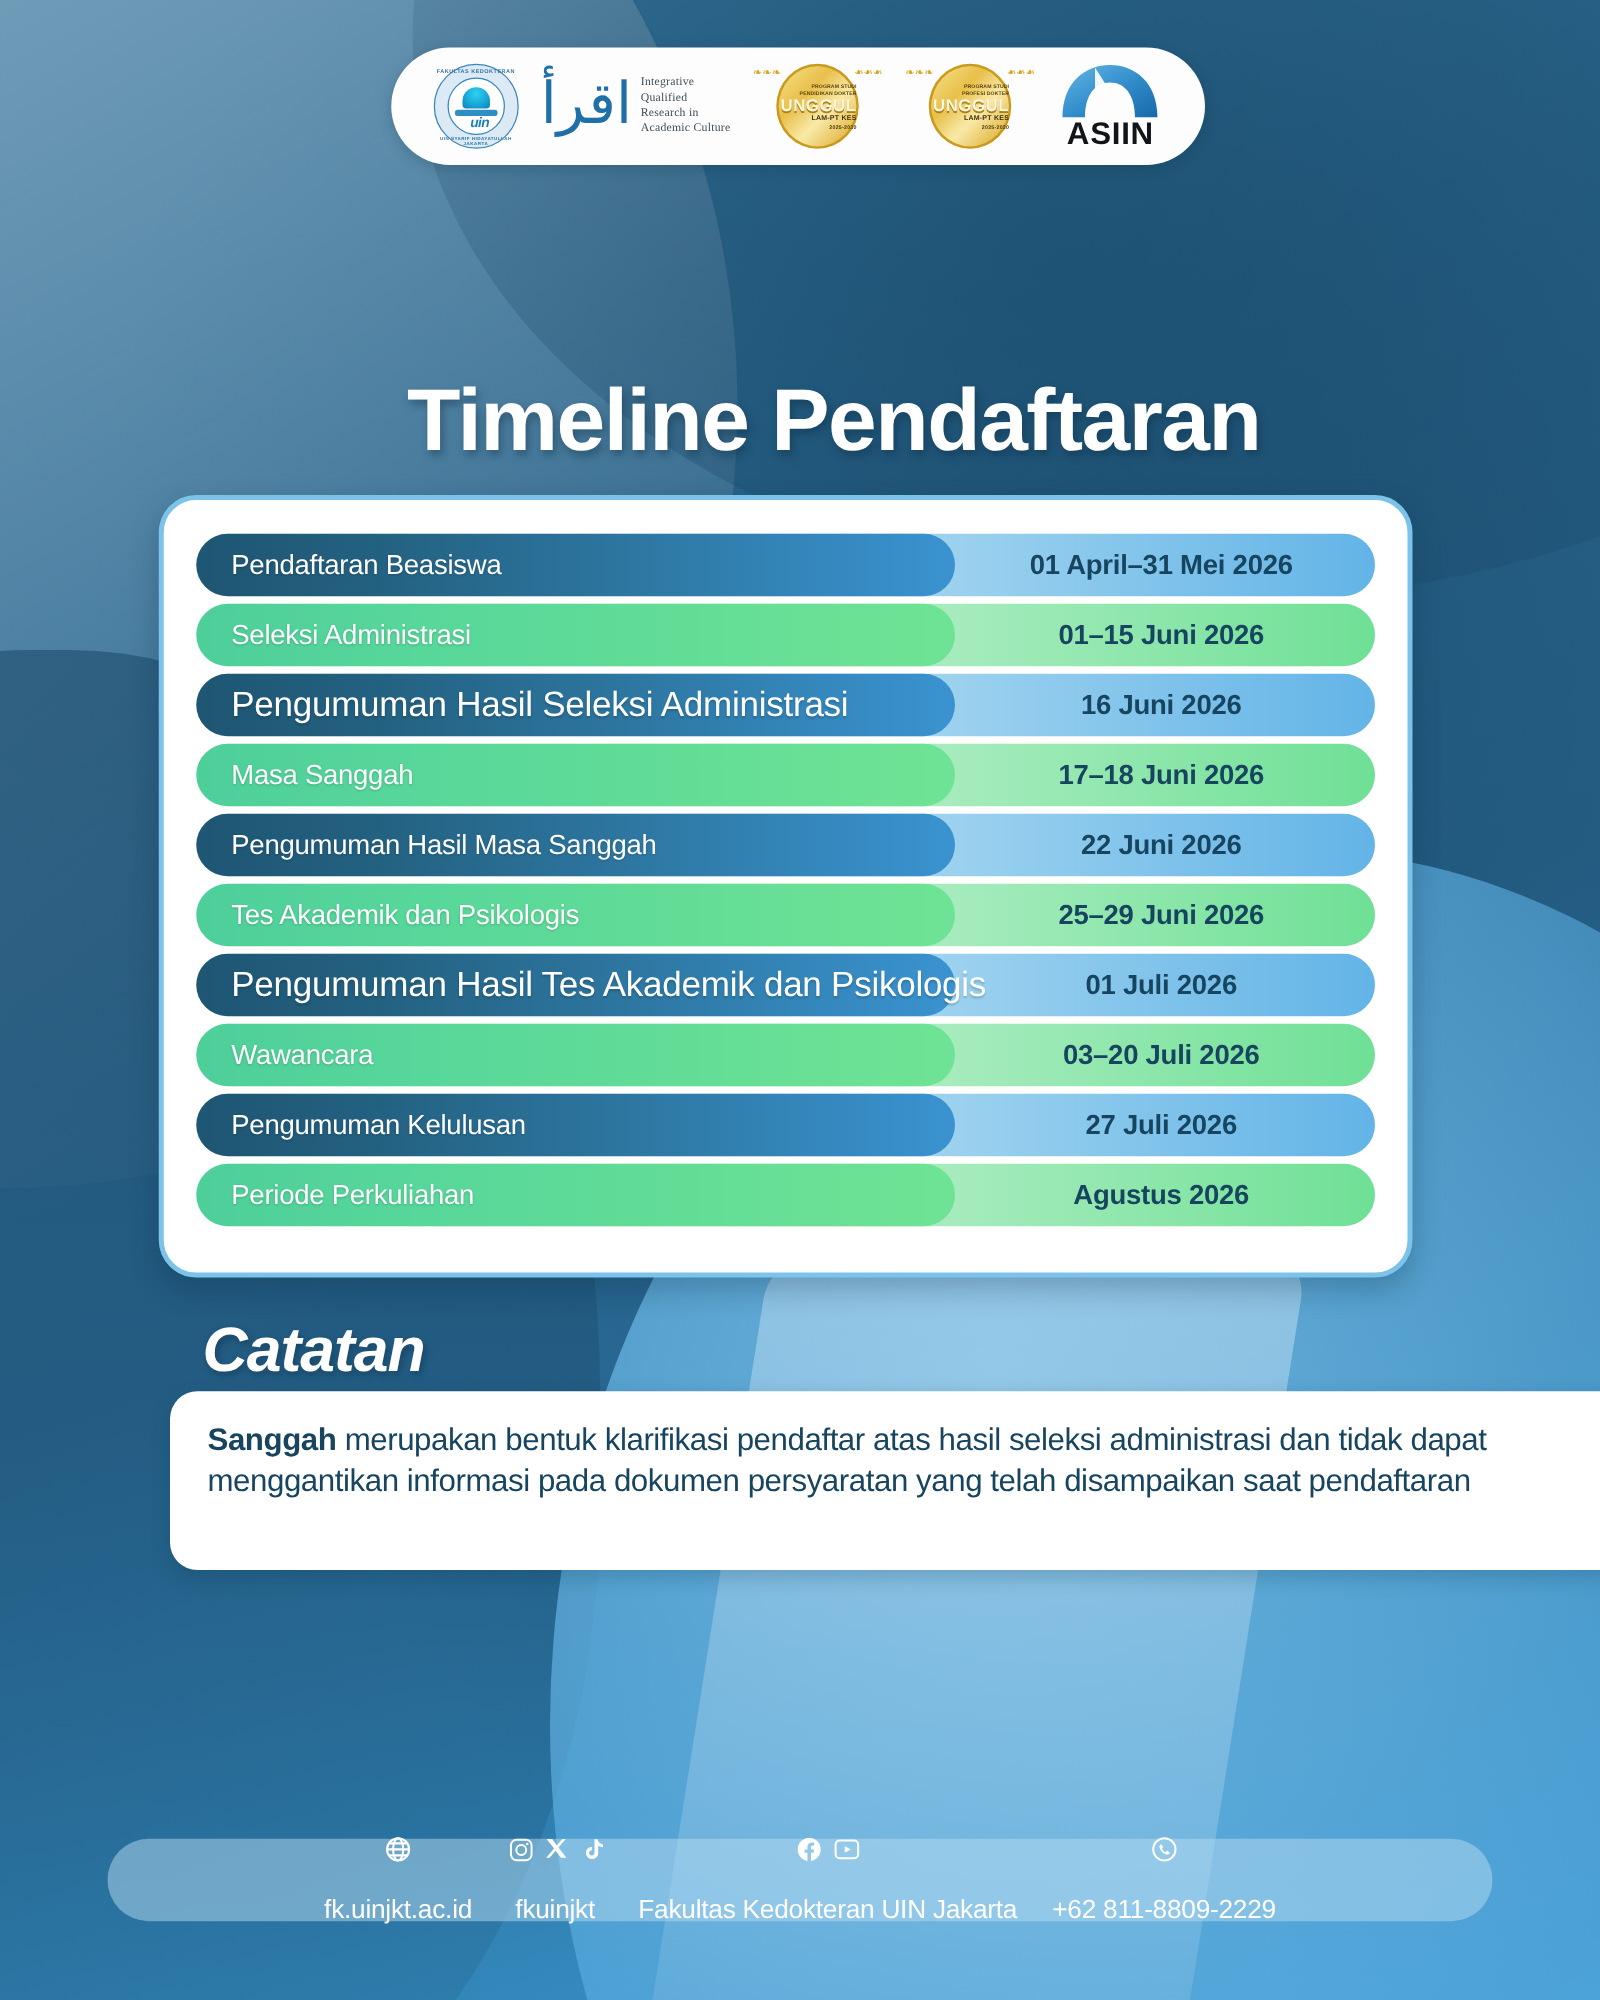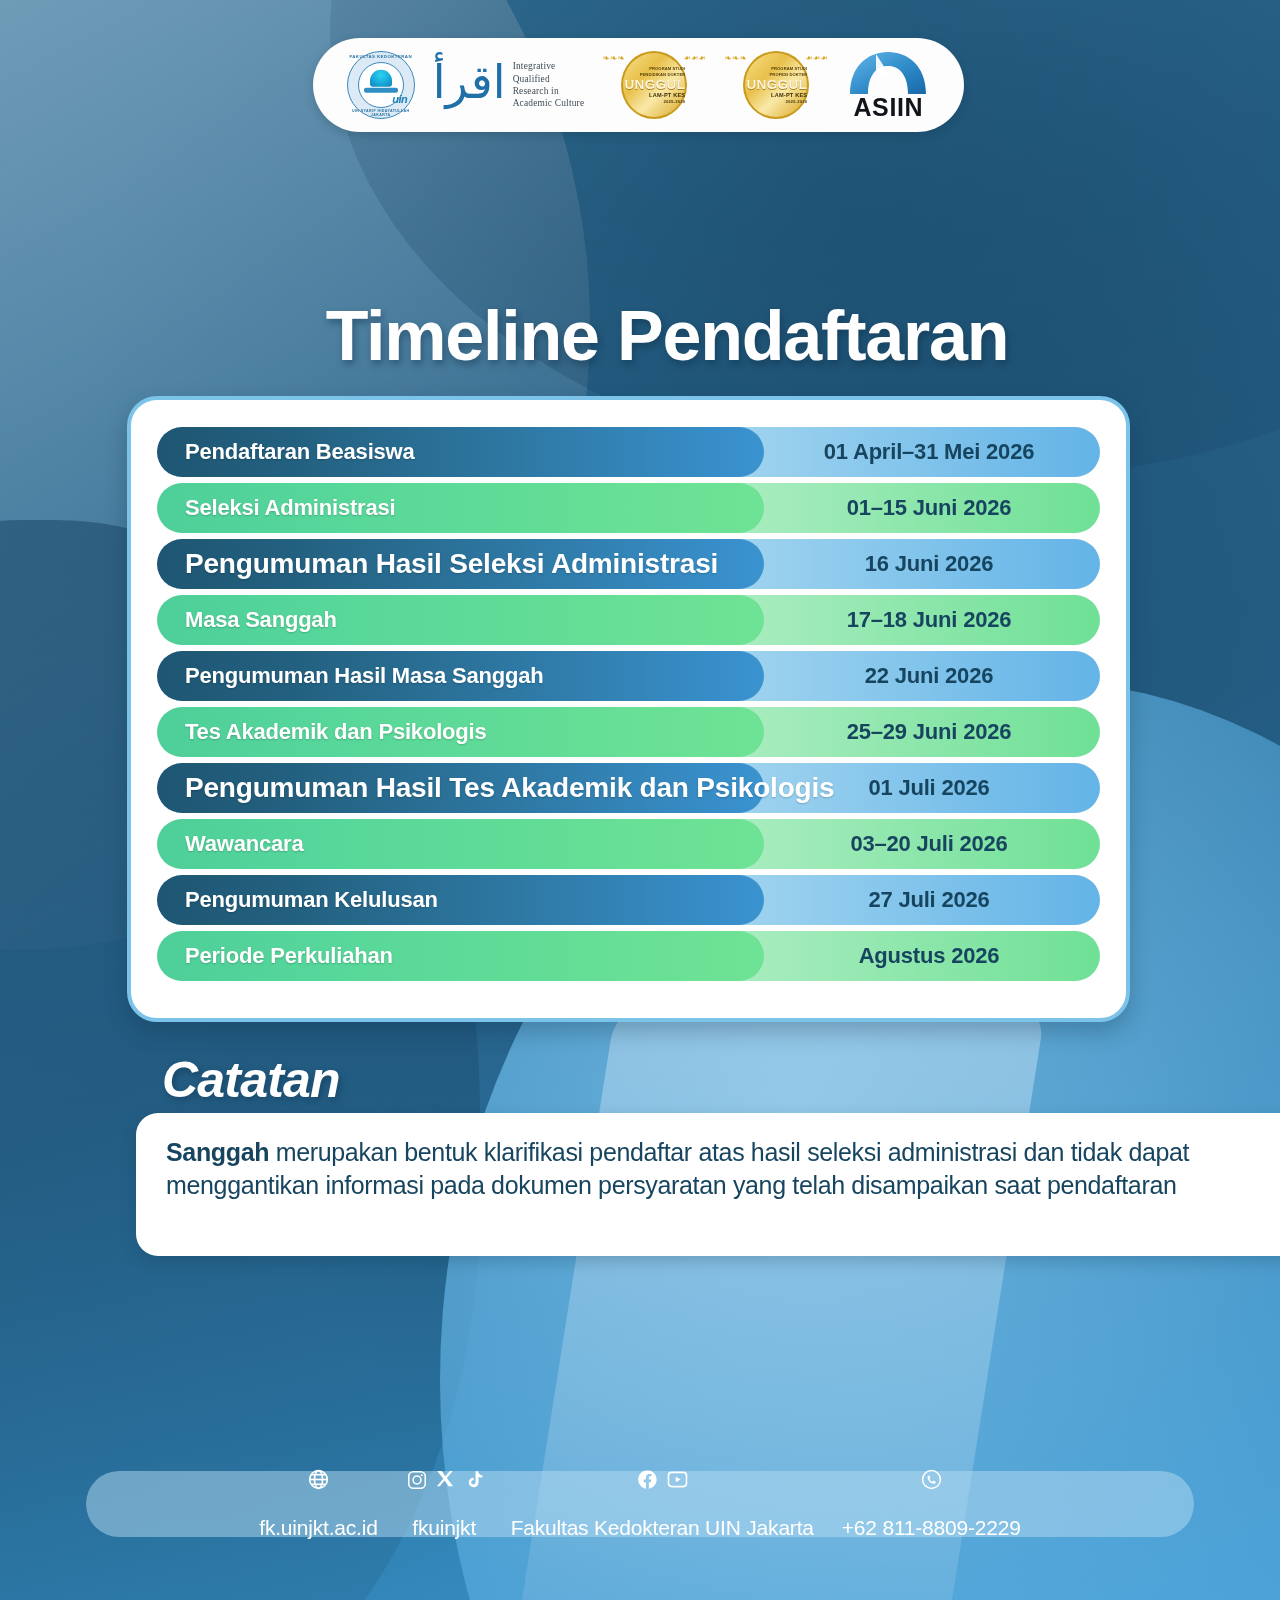--- a/index.html
+++ b/index.html
@@ -165,21 +165,21 @@
     position: absolute;
     left: 0;
     bottom: 6px;
     width: 34px;
     height: 5px;
     background: #2f8fc4;
     border-radius: 2px;
   }
   .uin-seal .uin-word {
     position: absolute;
-    left: 16px;
+    left: 0;
     bottom: -6px;
     width: 40px;
     text-align: center;
     font-size: 11px;
     font-weight: bold;
     font-style: italic;
     color: #1b7fb8;
     letter-spacing: -0.5px;
   }
 
@@ -341,21 +341,21 @@
     padding-left: 28px;
     flex: 0 0 607px;
     z-index: 2;
   }
   .pill.blue  { background: linear-gradient(90deg, #1e5673 0%, #23607f 22%, #2d76a0 56%, #3a93d0 100%); }
   .pill.green { background: linear-gradient(90deg, #4ecf9a 0%, #57d79a 30%, #63dd96 65%, #6fe395 100%); }
 
   .pill-label {
     color: #ffffff;
     font-size: 22px;
-    font-weight: bold;
+    font-weight: normal;
     letter-spacing: -0.2px;
     text-shadow: 0 1px 2px rgba(0,0,0,0.20);
     white-space: nowrap;
   }
   .pill-label.sm { font-size: 28px; }
 
   .date-wrap {
     flex: 1 1 auto;
     display: flex;
     align-items: center;

